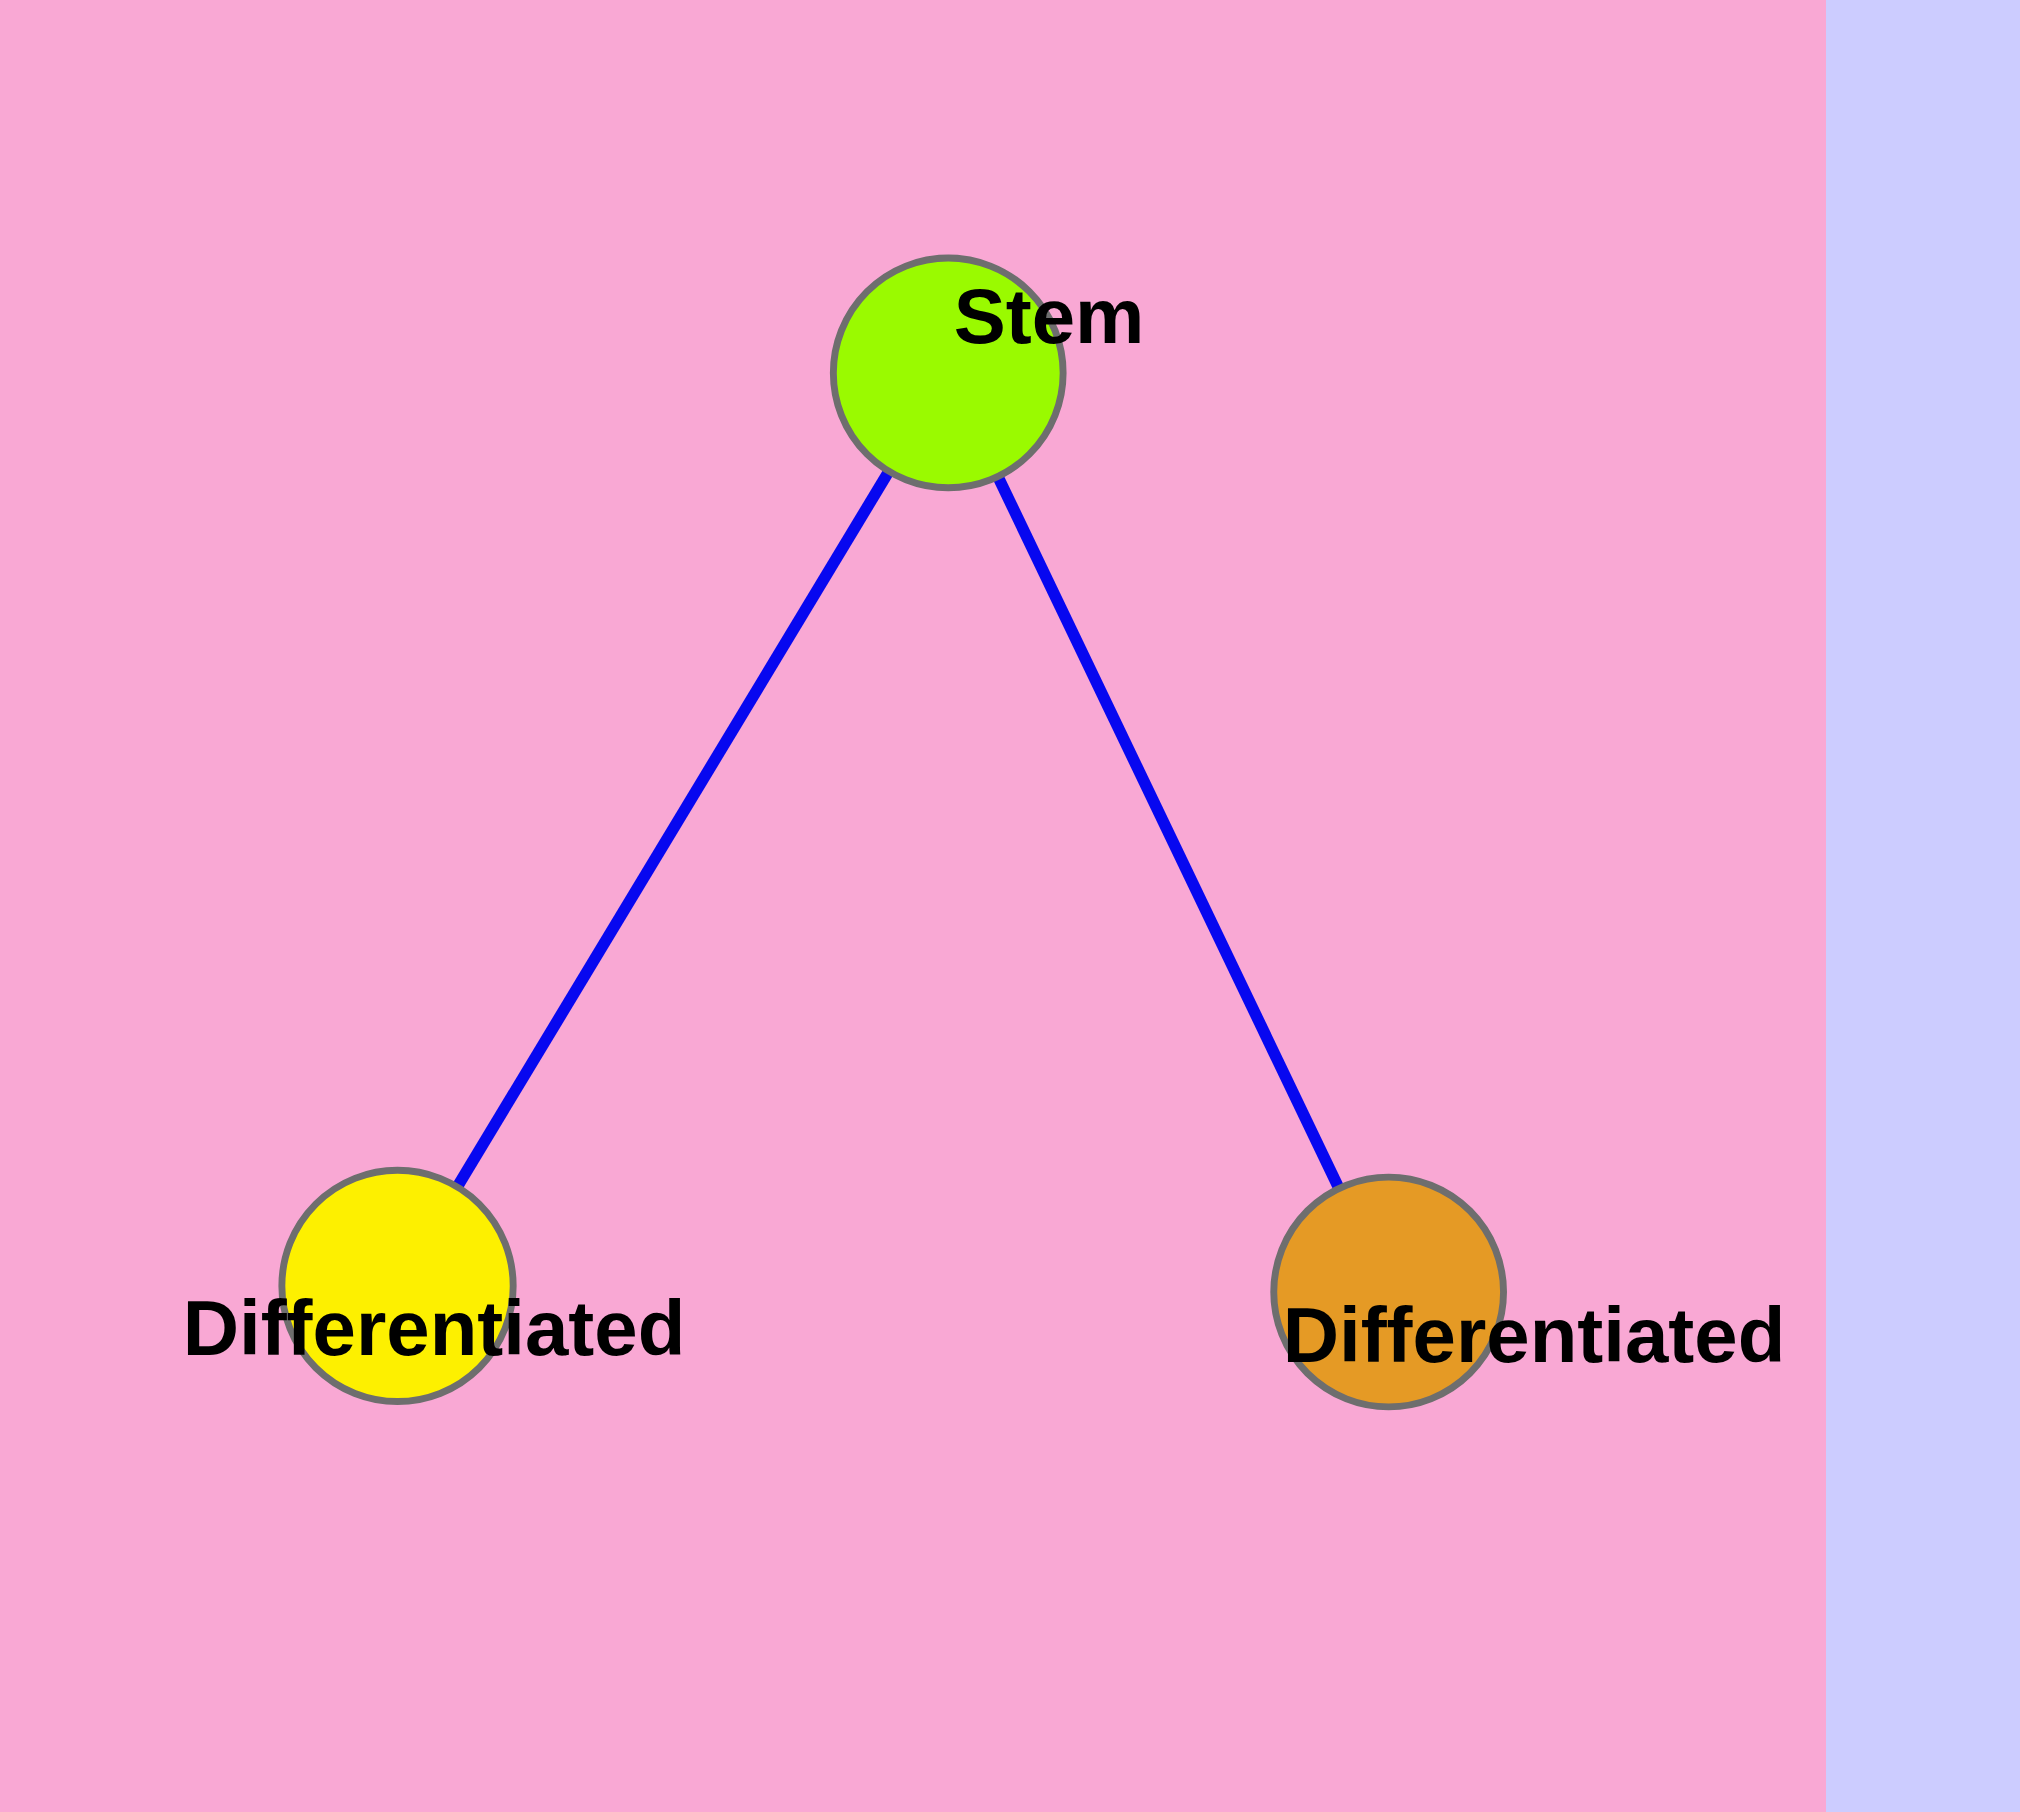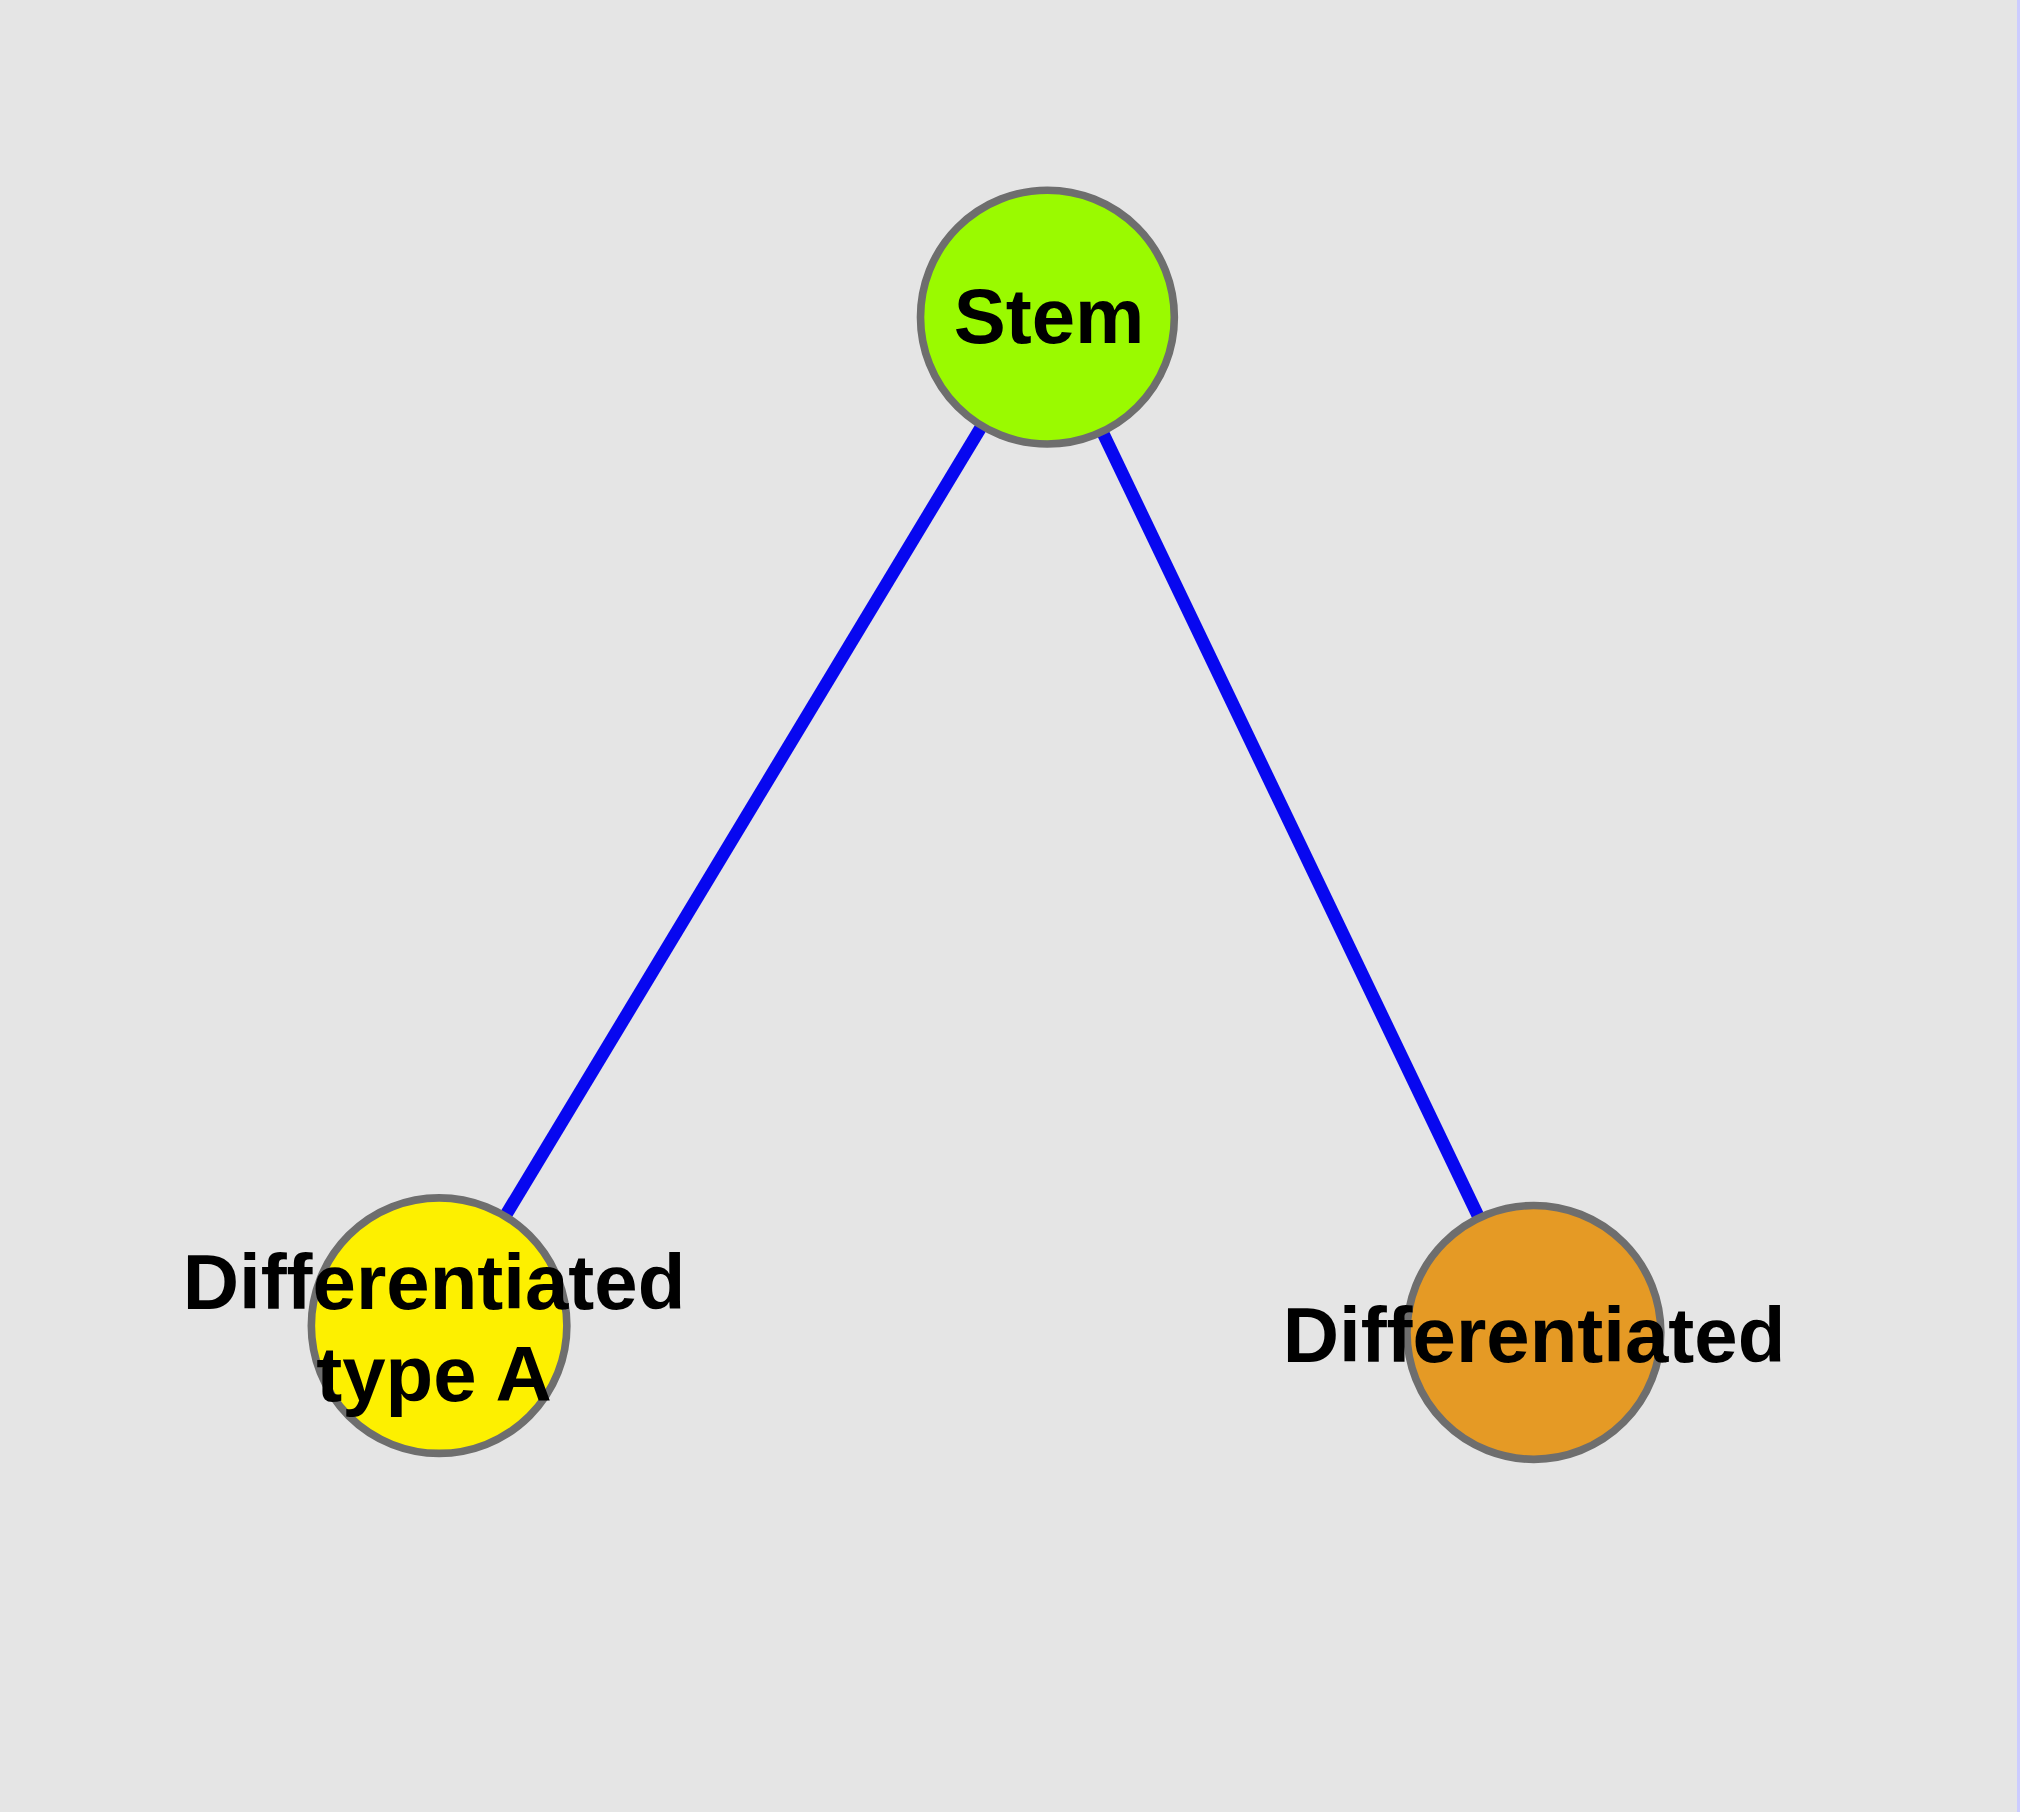--- a/index.html
+++ b/index.html
@@ -2,23 +2,23 @@
 <html style="font-size:13.6px"><head>
 <meta charset="utf-8">
 <style>
   html, body {
     margin: 0;
     padding: 0;
     background: #CCCCFF;
   }
   .canvas {
     position: relative;
-    width: 2017px;
+    width: 1826px;
     height: 1812px;
-    background: #e5e5e5;
+    background: #f9a8d4;
     overflow: hidden;
     font-family: "Liberation Sans", sans-serif;
   }
   .graph-svg {
     position: absolute;
     left: 0;
     top: 0;
     width: 100%;
     height: 100%;
     display: block;
@@ -57,21 +57,20 @@
     <circle cx="1813" cy="1573" r="150" fill="#E59A25"></circle>
   </svg>
 
   <div class="node-label" style="left: 1049px; top: 316px;">
     <div>Stem</div>
     <div></div>
   </div>
 
   <div class="node-label" style="left: 434px; top: 1328px;">
     <div>Differentiated</div>
-    <div>type A</div>
   </div>
 
   <div class="node-label" style="left: 1534px; top: 1335px;">
     <div>Differentiated</div>
   </div>
 
 </div>
 
 
 </body></html>

